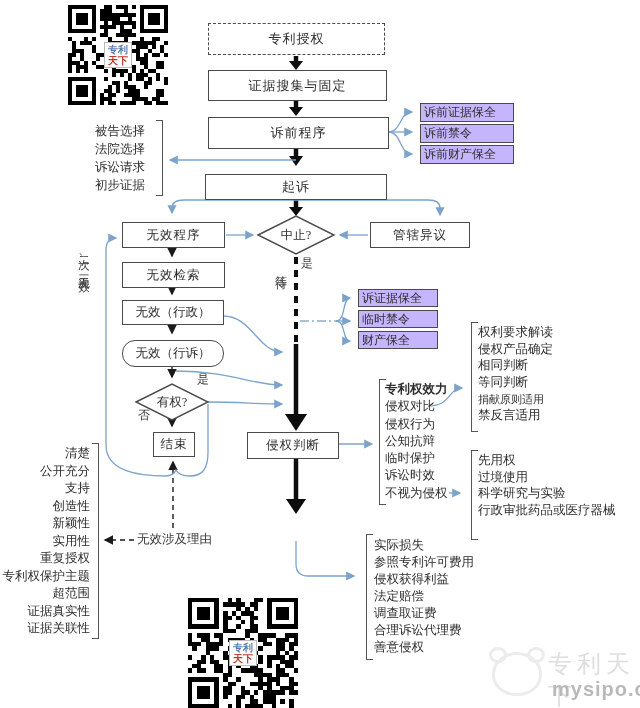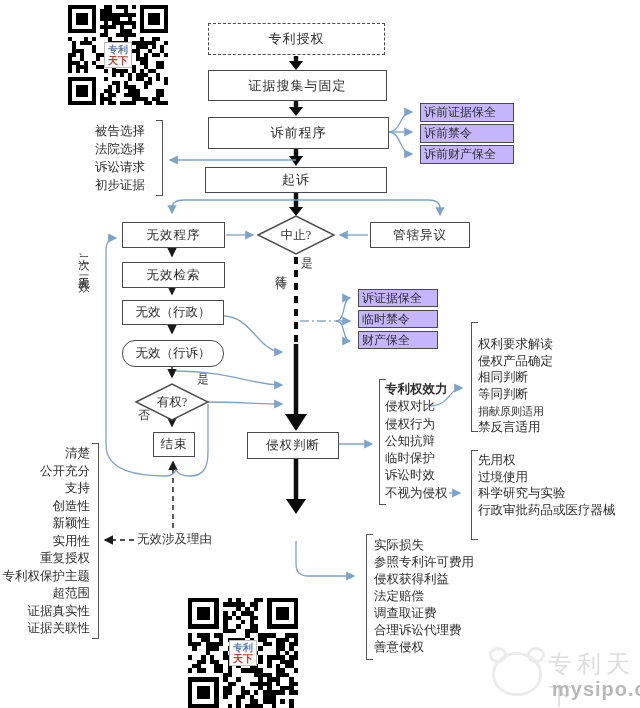--- a/index.html
+++ b/index.html
@@ -575,21 +575,21 @@
       </svg>
     <span class="logo">
       <span class="l1">专利</span>
       <span class="l2">天下</span>
     </span>
   </div>
 
   <div class="box dashedbox" style="left:208px;top:23px;width:175px;height:30px;">专利授权</div>
   <div class="box" style="left:208px;top:70px;width:177px;height:29px;">证据搜集与固定</div>
   <div class="box" style="left:208px;top:117px;width:179px;height:30px;">诉前程序</div>
-  <div class="box" style="left:205px;top:167px;width:180px;height:24px;text-align:center;">起诉</div>
+  <div class="box" style="left:205px;top:174px;width:180px;height:24px;text-align:center;">起诉</div>
   <div class="box" style="left:122px;top:222px;width:101px;height:24px;font-size:12.5px;">无效程序</div>
   <div class="box" style="left:370px;top:222px;width:98px;height:24px;font-size:12.5px;">管辖异议</div>
   <div class="box" style="left:122px;top:262px;width:101px;height:24px;font-size:12.5px;">无效检索</div>
   <div class="box" style="left:122px;top:300px;width:100px;height:23px;font-size:12.5px;letter-spacing:0;">无效（行政）</div>
   <div class="box" style="left:122px;top:340px;width:100px;height:25px;font-size:12.5px;letter-spacing:0;border-radius:13px;">无效（行诉）</div>
   <div class="box" style="left:153px;top:432px;width:40px;height:23px;font-size:12.5px;">结束</div>
   <div class="box" style="left:247px;top:432px;width:90px;height:25px;font-size:12.5px;">侵权判断</div>
 
   <div class="dtext" style="left:266px;top:224px;width:60px;height:22px;">中止?</div>
   <div class="dtext" style="left:142px;top:391px;width:60px;height:22px;">有权?</div>
@@ -639,21 +639,21 @@
       <div class="vitem" style="height:17.3px;line-height:17.3px;font-size:12.5px;font-weight:bold;">专利权效力</div>
       <div class="vitem" style="height:17.3px;line-height:17.3px;font-size:12.5px;">侵权对比</div>
       <div class="vitem" style="height:17.3px;line-height:17.3px;font-size:12.5px;">侵权行为</div>
       <div class="vitem" style="height:17.3px;line-height:17.3px;font-size:12.5px;">公知抗辩</div>
       <div class="vitem" style="height:17.3px;line-height:17.3px;font-size:12.5px;">临时保护</div>
       <div class="vitem" style="height:17.3px;line-height:17.3px;font-size:12.5px;">诉讼时效</div>
       <div class="vitem" style="height:17.3px;line-height:17.3px;font-size:12.5px;">不视为侵权</div>
     </div>
   <div class="bracket br-left" style="left:379px;top:379px;height:126px;"></div>
 
-  <div class="vlist" style="left:478px;top:324px;width:110px;margin-top:12px;">
+  <div class="vlist" style="left:478px;top:324px;width:110px;">
       <div class="vitem" style="height:16.7px;line-height:16.7px;font-size:12.5px;">权利要求解读</div>
       <div class="vitem" style="height:16.7px;line-height:16.7px;font-size:12.5px;">侵权产品确定</div>
       <div class="vitem" style="height:16.7px;line-height:16.7px;font-size:12.5px;">相同判断</div>
       <div class="vitem" style="height:16.7px;line-height:16.7px;font-size:12.5px;">等同判断</div>
       <div class="vitem" style="height:16.7px;line-height:16.7px;font-size:11px;">捐献原则适用</div>
       <div class="vitem" style="height:16.7px;line-height:16.7px;font-size:12.5px;">禁反言适用</div>
     </div>
   <div class="bracket br-left" style="left:471px;top:322px;height:110px;"></div>
 
   <div class="vlist" style="left:478px;top:452px;width:150px;">

